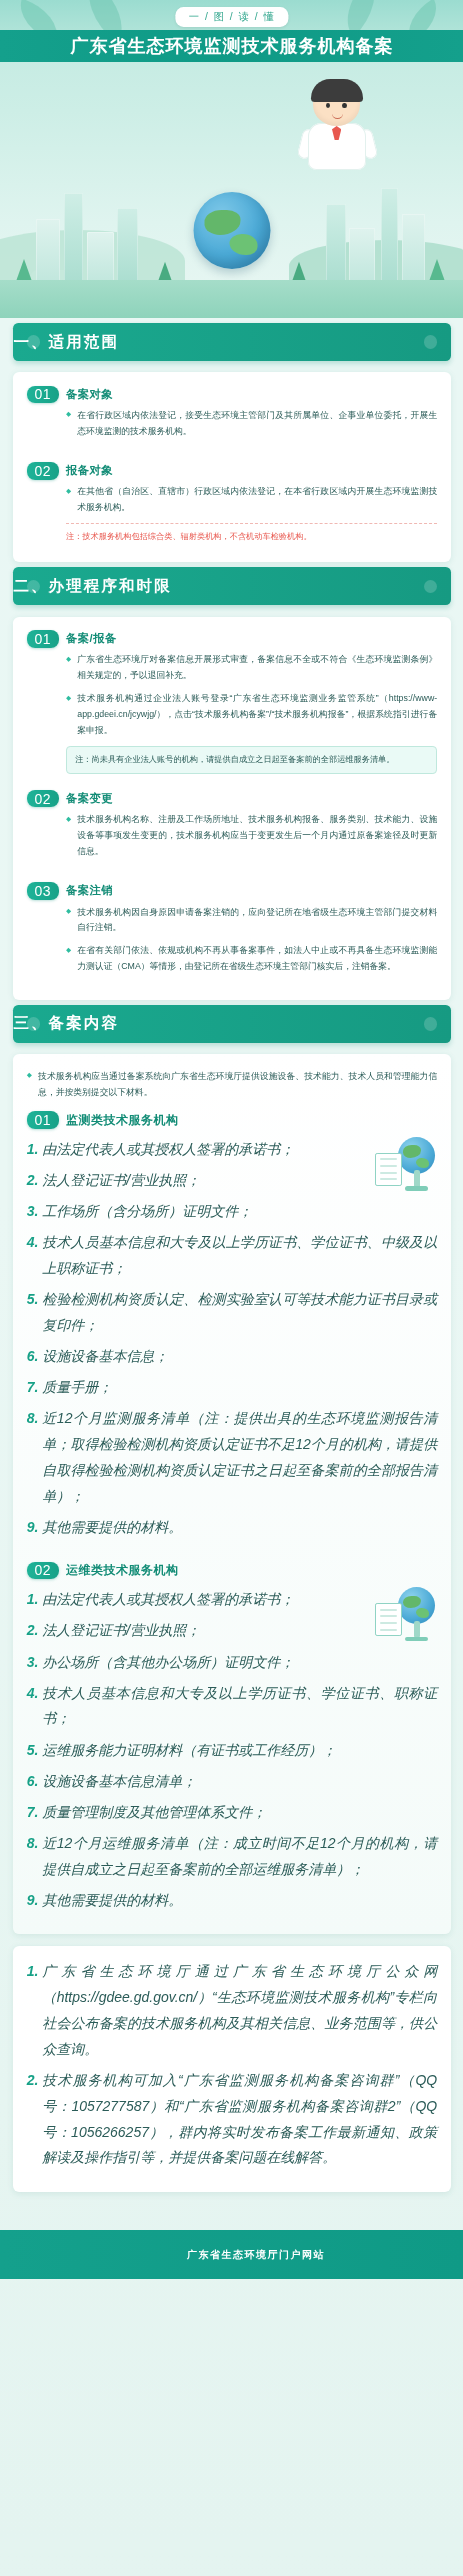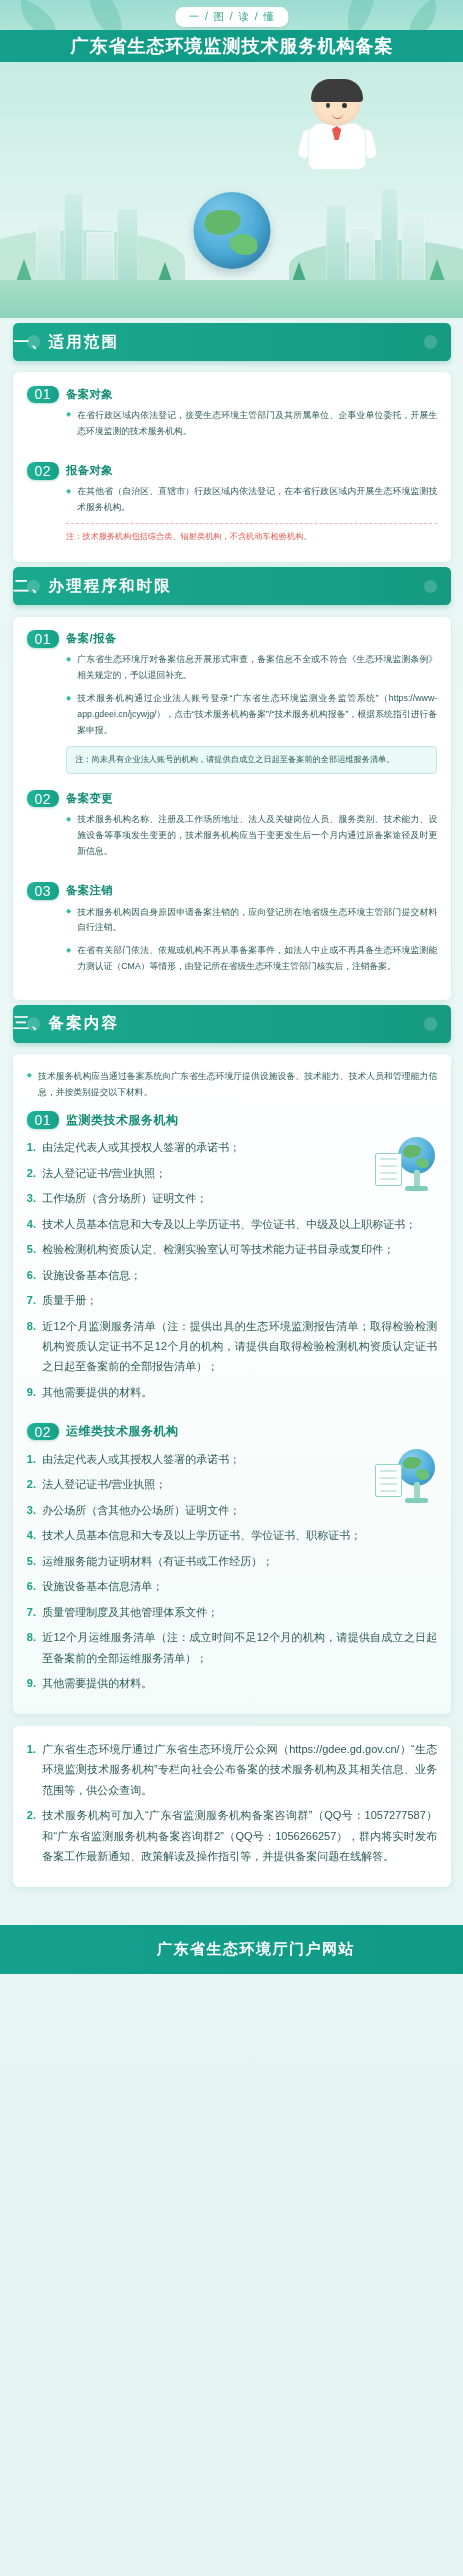--- a/index.html
+++ b/index.html
@@ -239,22 +239,22 @@
     border-radius: 4.1px;
     padding: 6.2px 8.2px;
     font-size: 8.2px; line-height: 1.75; color: #2b5c58;
   }
 
   .ol { counter-reset: li; }
   .ol li {
     list-style: none;
     position: relative;
     padding-left: 15.5px;
-    font-size: 11px; line-height: 1.85; color: #2b5c58;
-    margin-bottom: 5.2px; text-align: justify;
+    font-size: 14px; line-height: 1.85; color: #2b5c58;
+    margin-bottom: 5.2px; text-align: justify; font-style: italic;
   }
   .ol li:before {
     counter-increment: li;
     content: counter(li) ".";
     position: absolute; left: 0; top: 0; color: #17a187; font-weight: bold;
   }
 
   .subhead-row { display: flex; align-items: center; margin-bottom: 8.2px; }
   .subhead-row .badge { margin-right: 7.2px; }
   .subhead-row .t { font-size: 12px; font-weight: bold; color: #128c76; letter-spacing: 0.5px;}
@@ -289,21 +289,21 @@
   }
   .tip-line:before { content:"◆"; position:absolute; left:0; top:1px; color:#2fbda0; font-size:6.7px;}
 
   
   .footer {
     margin-top: 17.5px;
     height: 49px;
     background: linear-gradient(90deg, #14a08c 0%, #0f9a86 100%);
     display: flex; align-items: center; justify-content: center;
   }
-  .footer span { color: #fff; font-size: 15px; letter-spacing: 1.5px; font-weight: bold; margin-left: 48px; }
+  .footer span { color: #fff; font-size: 10px; letter-spacing: 1.5px; font-weight: bold; margin-left: 48px; }
 </style>
 </head>
 <body>
 
 <div class="page">
 
   <div class="header">
     <div class="hdr-topstrip"></div>
     <div class="leaf l1"></div>
     <div class="leaf l2"></div>
@@ -391,21 +391,21 @@
           <div class="dot-line">广东省生态环境厅对备案信息开展形式审查，备案信息不全或不符合《生态环境监测条例》相关规定的，予以退回补充。</div>
           <div class="dot-line">技术服务机构通过企业法人账号登录“广东省生态环境监测业务监管系统”（https://www-app.gdeei.cn/jcywjg/），点击“技术服务机构备案”/“技术服务机构报备”，根据系统指引进行备案申报。</div>
           <div class="callout">注：尚未具有企业法人账号的机构，请提供自成立之日起至备案前的全部运维服务清单。</div>
         </div>
       </div>
 
       <div class="item">
         <div class="badge">02</div>
         <div class="item-body">
           <div class="item-head">备案变更</div>
-          <div class="dot-line">技术服务机构名称、注册及工作场所地址、法人及关键岗位人员、服务类别、技术能力、设施设备等事项发生变更的，技术服务机构应当于变更发生后一个月内通过原备案途径及时更新信息。</div>
+          <div class="dot-line">技术服务机构名称、注册及工作场所地址、技术服务机构报备、服务类别、技术能力、设施设备等事项发生变更的，技术服务机构应当于变更发生后一个月内通过原备案途径及时更新信息。</div>
         </div>
       </div>
 
       <div class="item">
         <div class="badge">03</div>
         <div class="item-body">
           <div class="item-head">备案注销</div>
           <div class="dot-line">技术服务机构因自身原因申请备案注销的，应向登记所在地省级生态环境主管部门提交材料自行注销。</div>
           <div class="dot-line">在省有关部门依法、依规或机构不再从事备案事件，如法人中止或不再具备生态环境监测能力测认证（CMA）等情形，由登记所在省级生态环境主管部门核实后，注销备案。</div>
         </div>

